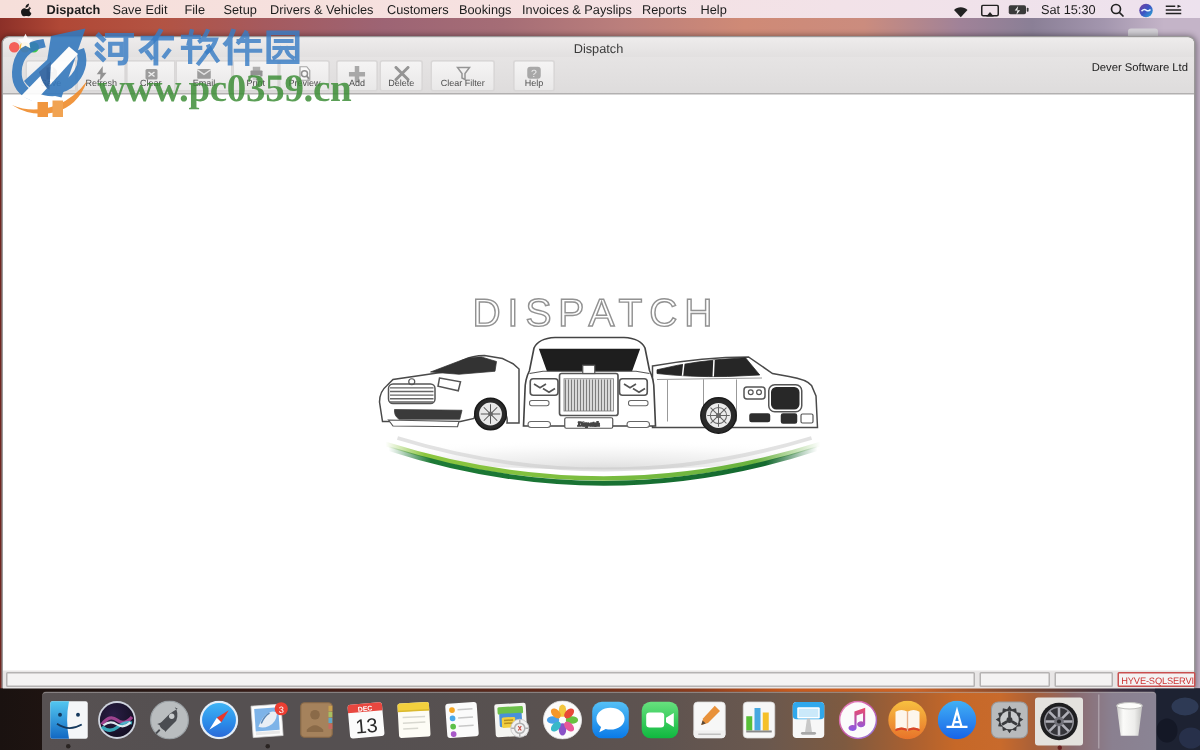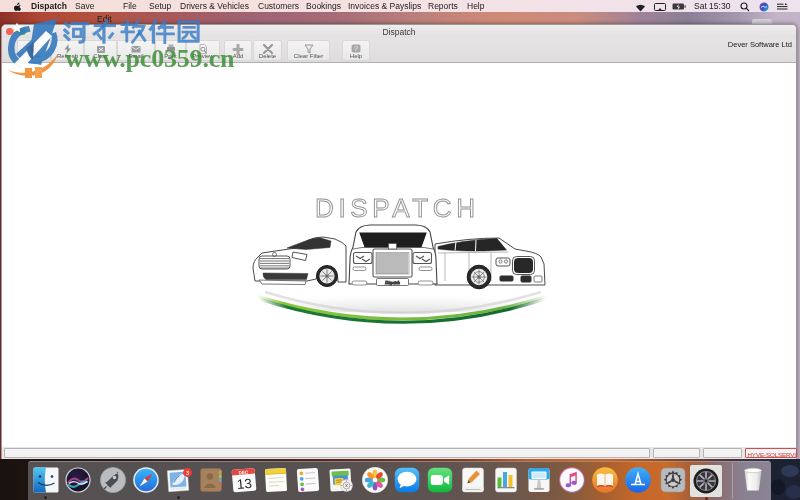--- a/index.html
+++ b/index.html
@@ -85,21 +85,21 @@
       </defs>
       <circle cx="5" cy="5" r="4.5" fill="url(#siri)"></circle>
       <path d="M2 5.4c1-.9 2-1.4 3-.7s2.2.6 3-.4" stroke="#e8f4ff" stroke-width="1" fill="none"></path>
     </svg>
     <svg class="mi" style="left:777px;top:3px;" width="11" height="8" viewBox="0 0 11 8">
       <path d="M0 1.2h6.5M0 3.6h10.5M0 6h10.5" stroke="#222" stroke-width="1"></path>
       <path d="M8 0.2l2.5 1-2.5 1z" fill="#222"></path>
     </svg>
     <span class="mi" style="left:31px;font-weight:bold;">Dispatch</span>
     <span class="mi" style="left:75px;">Save</span>
-    <span class="mi" style="left:97px;margin-top:13px;">Edit</span>
+    <span class="mi" style="left:97px;">Edit</span>
     <span class="mi" style="left:123px;">File</span>
     <span class="mi" style="left:149px;">Setup</span>
     <span class="mi" style="left:180px;">Drivers &amp; Vehicles</span>
     <span class="mi" style="left:258px;">Customers</span>
     <span class="mi" style="left:306px;">Bookings</span>
     <span class="mi" style="left:348px;">Invoices &amp; Payslips</span>
     <span class="mi" style="left:428px;">Reports</span>
     <span class="mi" style="left:467px;">Help</span>
     <span class="mi" style="left:694px;">Sat 15:30</span>
   </div>

